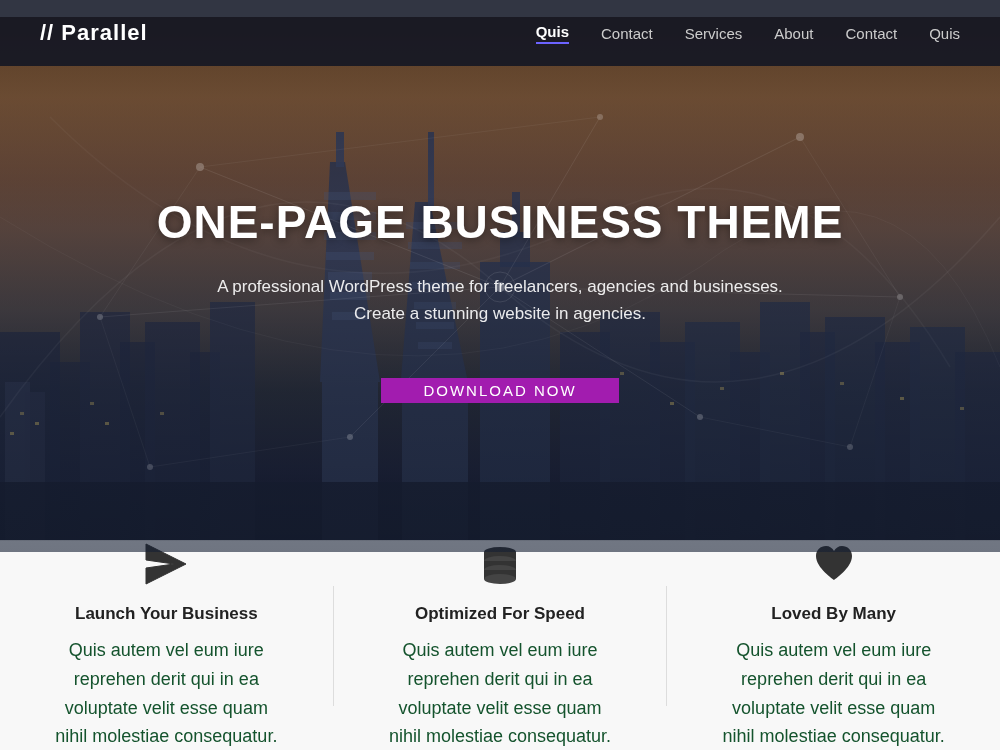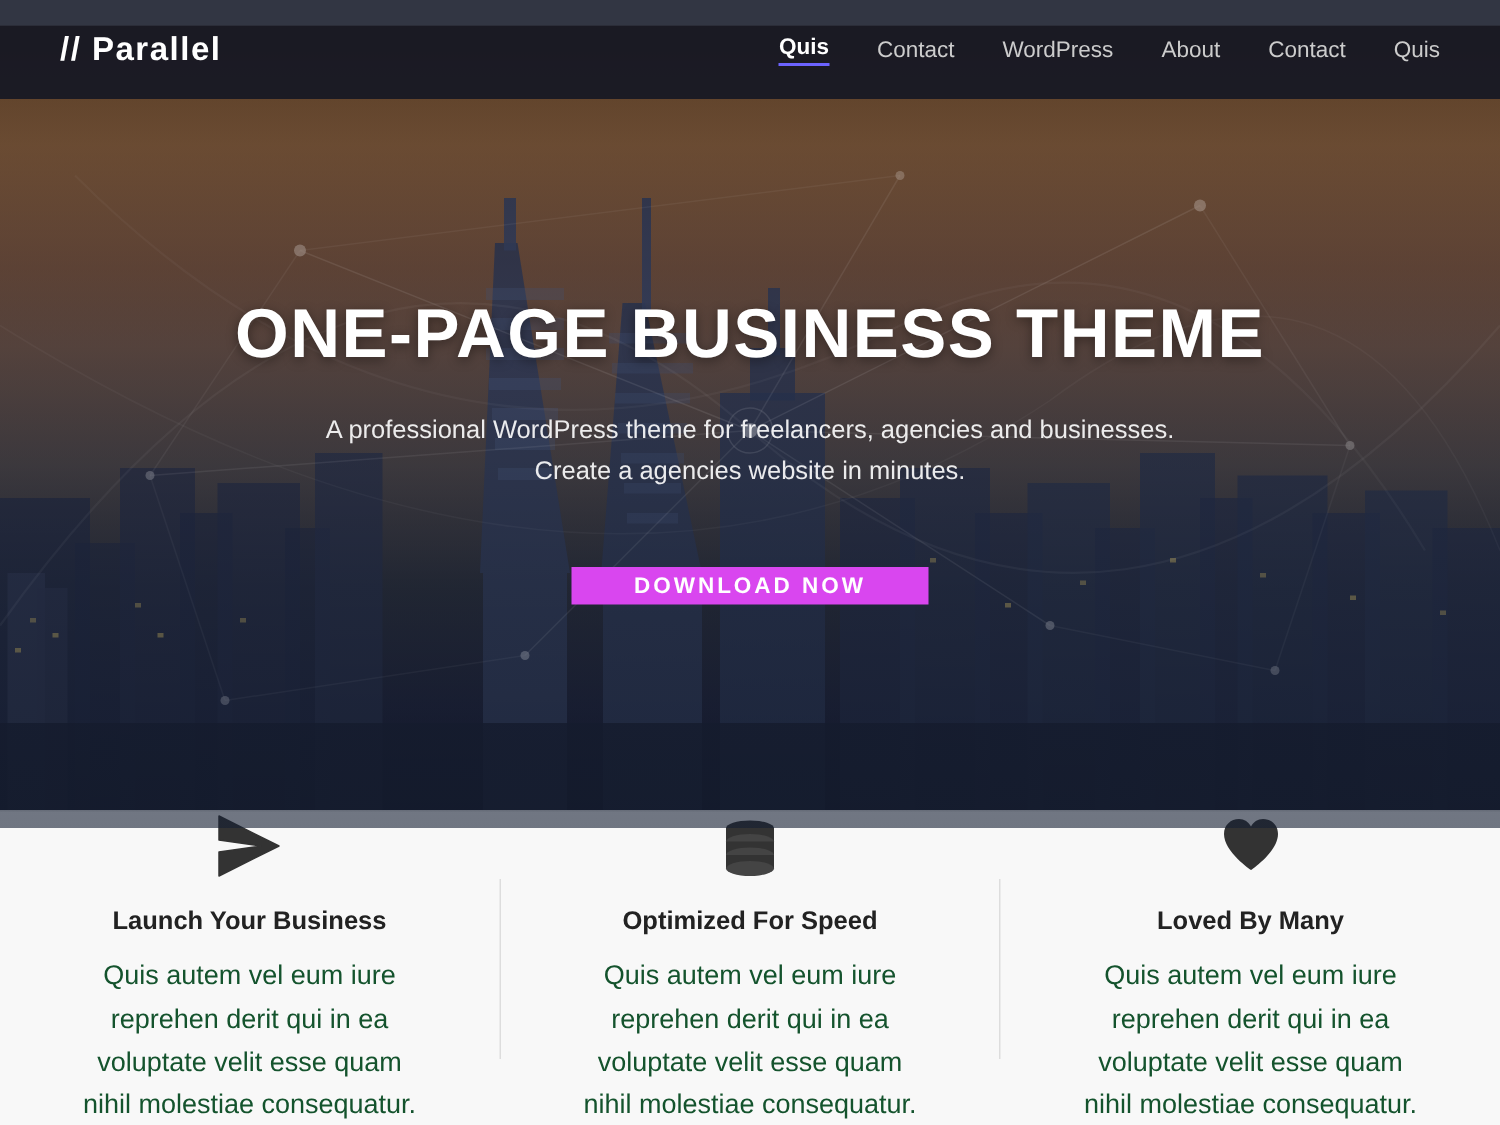--- a/index.html
+++ b/index.html
@@ -115,24 +115,24 @@
     }
     .hero-subtitle {
       font-size: 17px;
       font-weight: 400;
       line-height: 1.6;
       color: rgba(255,255,255,0.9);
       margin-bottom: 50px;
     }
     .btn-download {
       display: inline-block;
-      background: #d946ef;
+      background: #a21caf;
       color: #fff;
       font-size: 15px;
-      font-weight: 700;
+      font-weight: 400;
       letter-spacing: 2px;
       text-transform: uppercase;
       padding: 4px 42px;
       border: none;
       cursor: pointer;
       text-decoration: none;
       transition: background 0.2s;
     }
 
     
@@ -185,21 +185,21 @@
     }
   </style>
 </head>
 <body>
 
 <header class="header">
   <div class="logo">// Parallel</div>
   <nav>
     <a class="active">Quis</a>
     <a>Contact</a>
-    <a>WordPress</a>
+    <a>Services</a>
     <a>About</a>
     <a>Contact</a>
     <a>Quis</a>
   </nav>
 </header>
 
 <section class="hero">
   <div class="hero-city"></div>
 
   <div class="buildings">
@@ -309,21 +309,21 @@
     <path d="M 50 100 Q 300 350 600 200 Q 800 100 950 350" fill="none" stroke="rgba(255,255,255,0.1)" stroke-width="1.5"></path>
     <path d="M 0 200 Q 400 450 700 250 Q 900 100 1000 350" fill="none" stroke="rgba(255,255,255,0.1)" stroke-width="1"></path>
   </svg>
 
   <div class="hero-bg"></div>
 
   <div class="hero-content">
     <h1 class="hero-title">ONE-PAGE BUSINESS THEME</h1>
     <p class="hero-subtitle">
       <span>A professional WordPress theme for freelancers, agencies and businesses.</span><br>
-      <span>Create a agencies website in minutes.</span>
+      <span>Create a stunning website in agencies.</span>
     </p>
     <a class="btn-download">DOWNLOAD NOW</a>
   </div>
 </section>
 
 <section class="features">
 
   <div class="feature-item">
     <div class="feature-icon">
 

